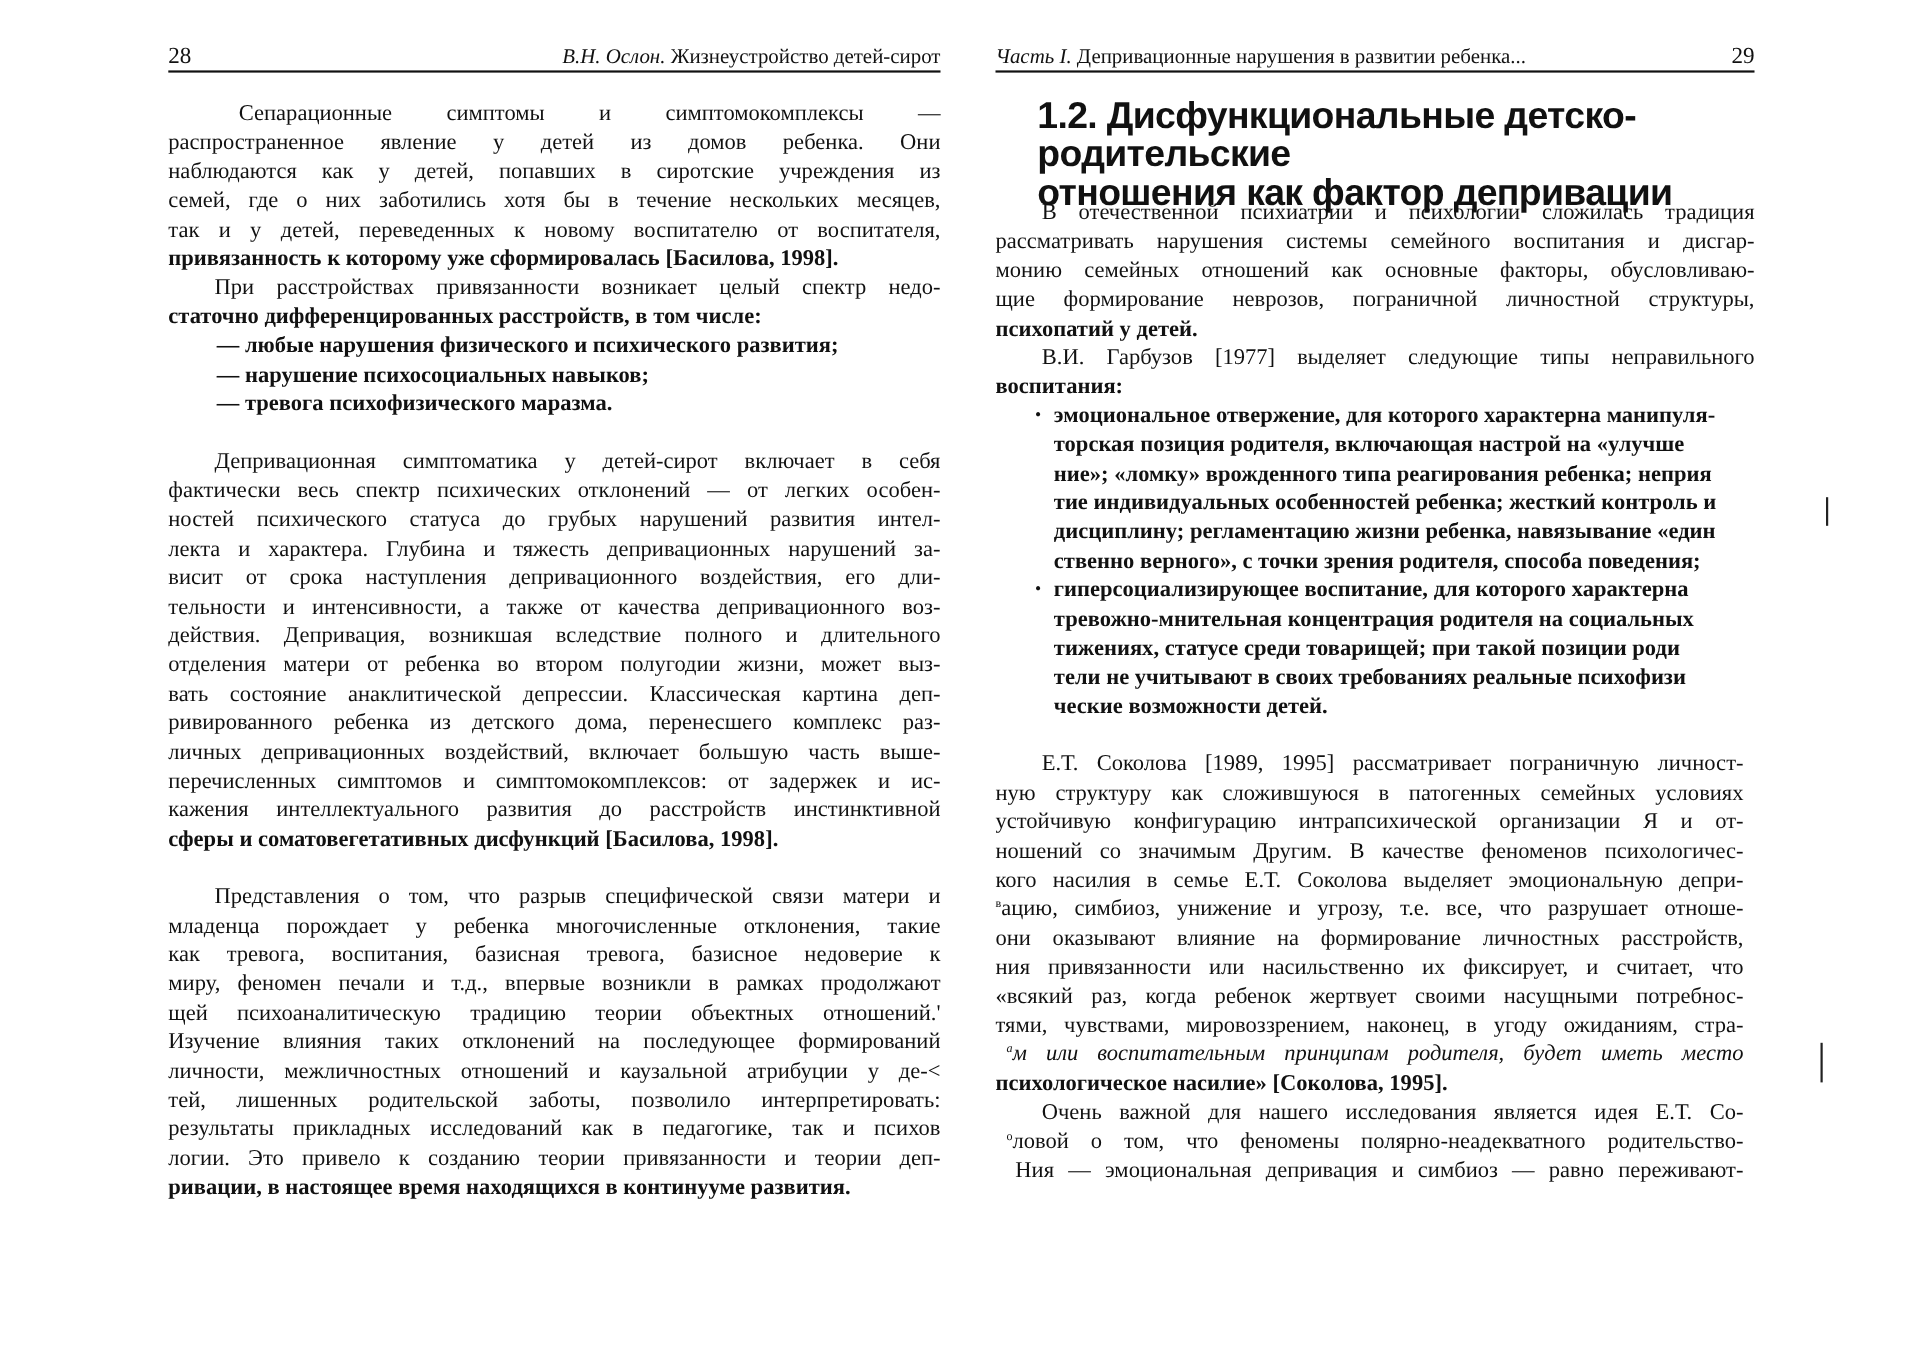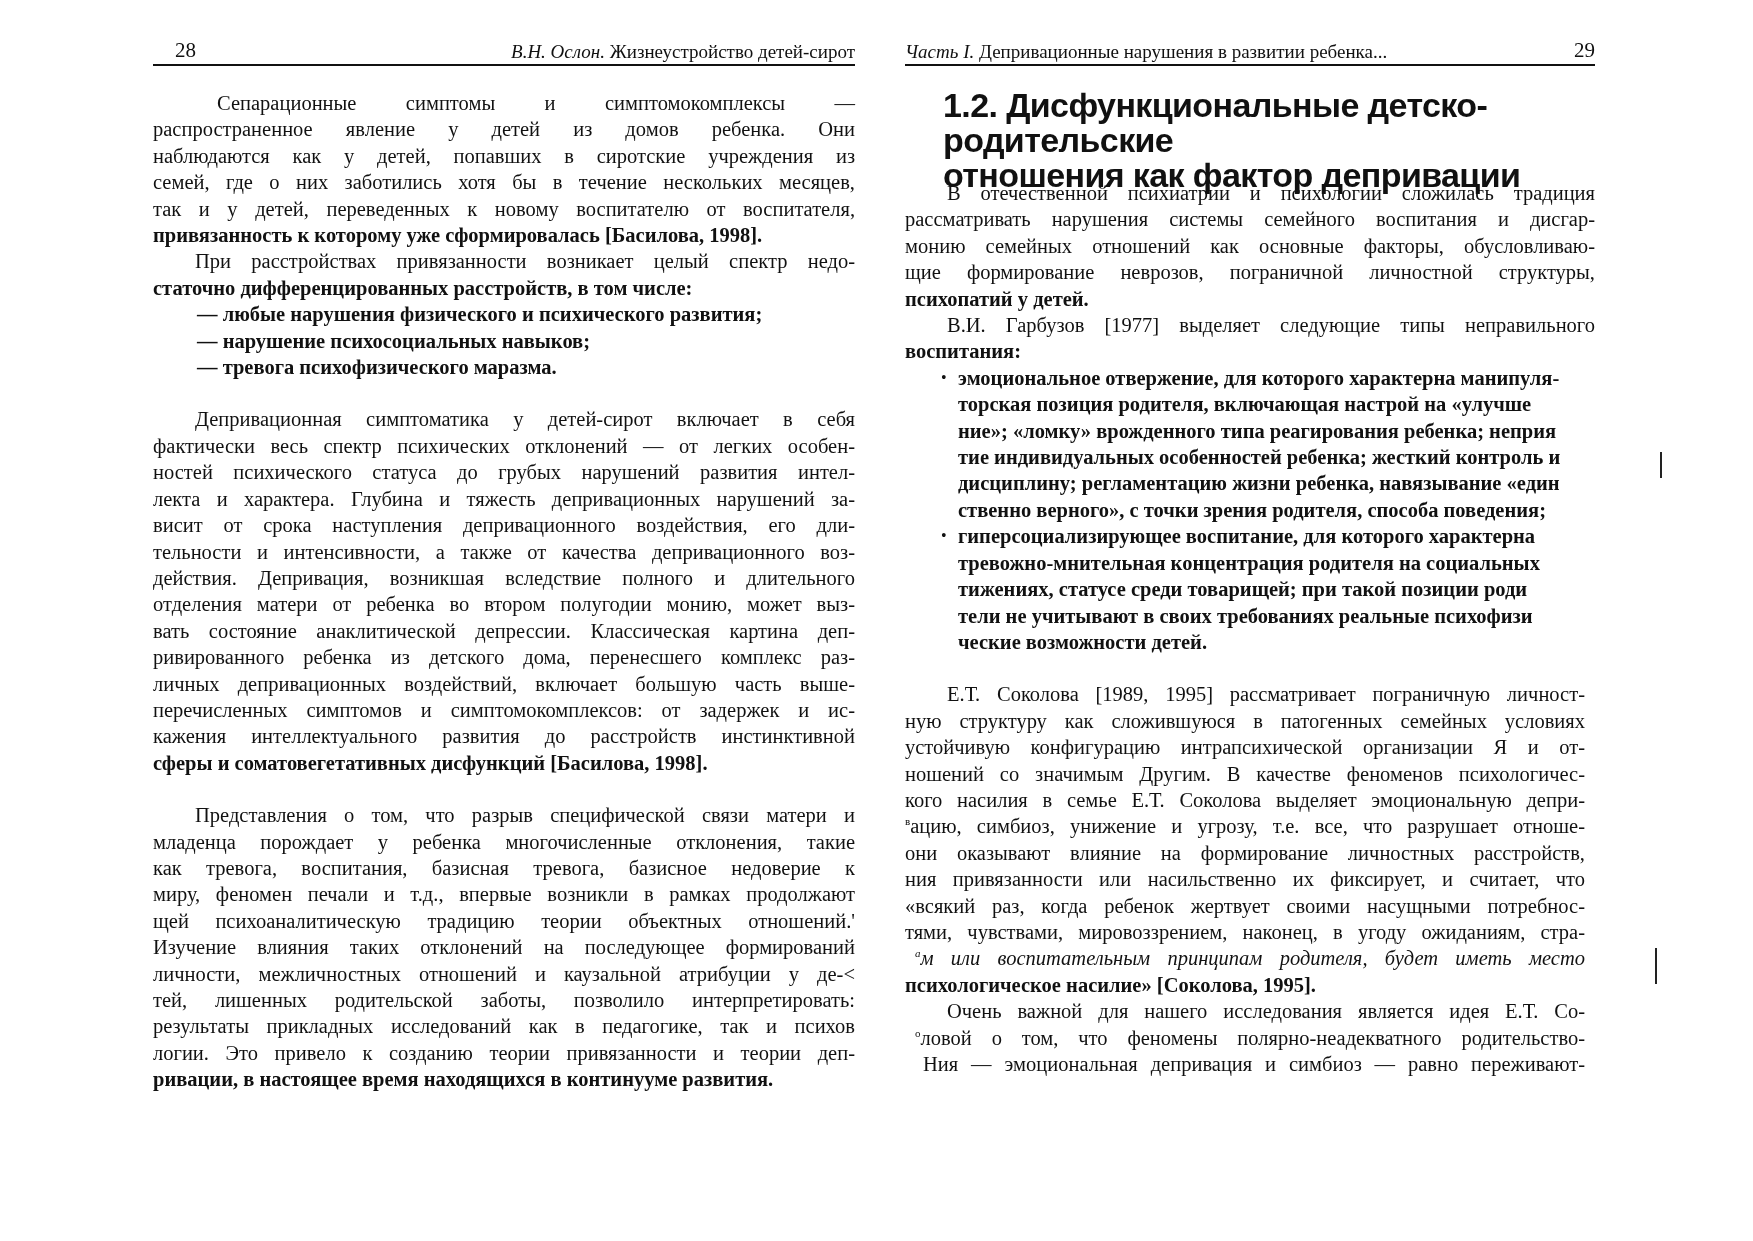--- a/index.html
+++ b/index.html
@@ -3,21 +3,21 @@
 <meta charset="utf-8">
 <style>
   html, body { margin:0; padding:0; background:#ffffff; }
   body { width:1753px; height:1241px; position:relative; overflow:hidden;
          font-family:"Liberation Serif", serif; color:#111; }
   .page { position:absolute; top:0; }
   .left-page { left:153px; width:702px; }
   .right-page { left:905px; width:690px; }
   .runhead { position:absolute; top:38px; left:0; right:0; height:26px;
              border-bottom:2px solid #111; font-size:19px; line-height:24px; }
-  .runhead .num { position:absolute; left:0; top:0; font-size:21px;margin-left:22px; }
+  .runhead .num { position:absolute; left:0; top:0; font-size:21px; }
   .runhead .num.right { left:auto; right:0; }
   .runhead .title { position:absolute; right:0; top:2px; }
   .right-page .runhead .title { left:0; right:auto; }
   .runhead i { font-style:italic; }
   .body { position:absolute; left:0; right:0; font-size:20.5px; line-height:26.4px;
           text-align:justify; }
   .line { display:block; white-space:nowrap; text-align-last:justify; }
   .line.last { text-align-last:left;font-weight:bold; }
   .indent { padding-left:42px; }
   .indent2 { padding-left:64px; }
@@ -60,21 +60,21 @@
     </div>
     <div class="gap"></div>
     <div>
       <span class="line indent">Депривационная симптоматика у детей-сирот включает в себя</span>
       <span class="line">фактически весь спектр психических отклонений — от легких особен-</span>
       <span class="line">ностей психического статуса до грубых нарушений развития интел-</span>
       <span class="line">лекта и характера. Глубина и тяжесть депривационных нарушений за-</span>
       <span class="line">висит от срока наступления депривационного воздействия, его дли-</span>
       <span class="line">тельности и интенсивности, а также от качества депривационного воз-</span>
       <span class="line">действия. Депривация, возникшая вследствие полного и длительного</span>
-      <span class="line">отделения матери от ребенка во втором полугодии монию, может выз-</span>
+      <span class="line">отделения матери от ребенка во втором полугодии жизни, может выз-</span>
       <span class="line">вать состояние анаклитической депрессии. Классическая картина деп-</span>
       <span class="line">ривированного ребенка из детского дома, перенесшего комплекс раз-</span>
       <span class="line">личных депривационных воздействий, включает большую часть выше-</span>
       <span class="line">перечисленных симптомов и симптомокомплексов: от задержек и ис-</span>
       <span class="line">кажения интеллектуального развития до расстройств инстинктивной</span>
       <span class="line last">сферы и соматовегетативных дисфункций [Басилова, 1998].</span>
     </div>
     <div class="gap"></div>
     <div>
       <span class="line indent">Представления о том, что разрыв специфической связи матери и</span>

